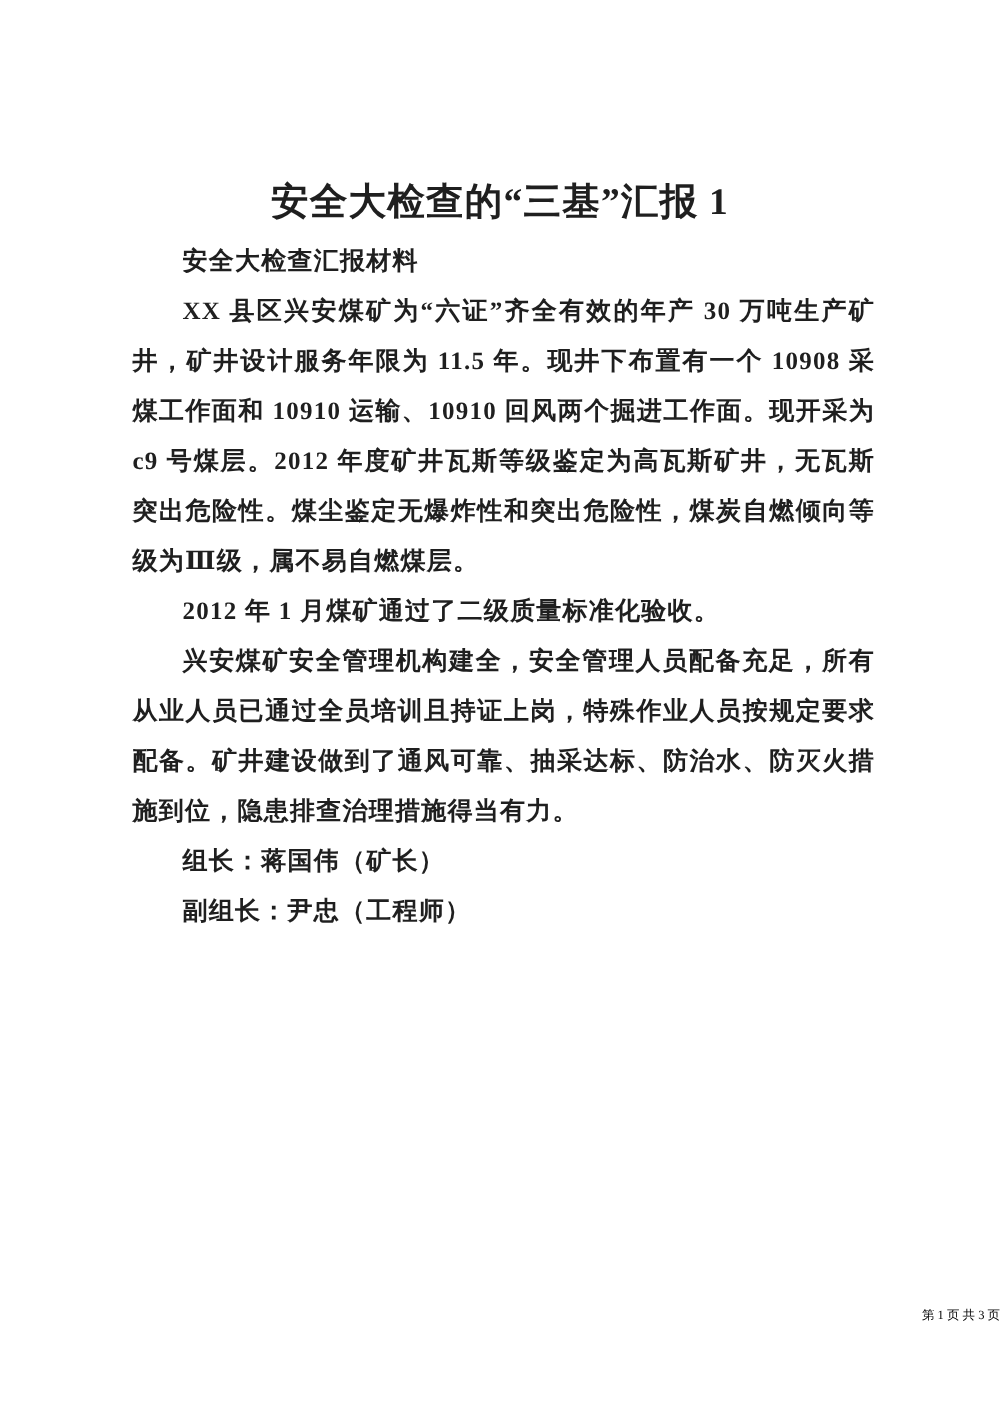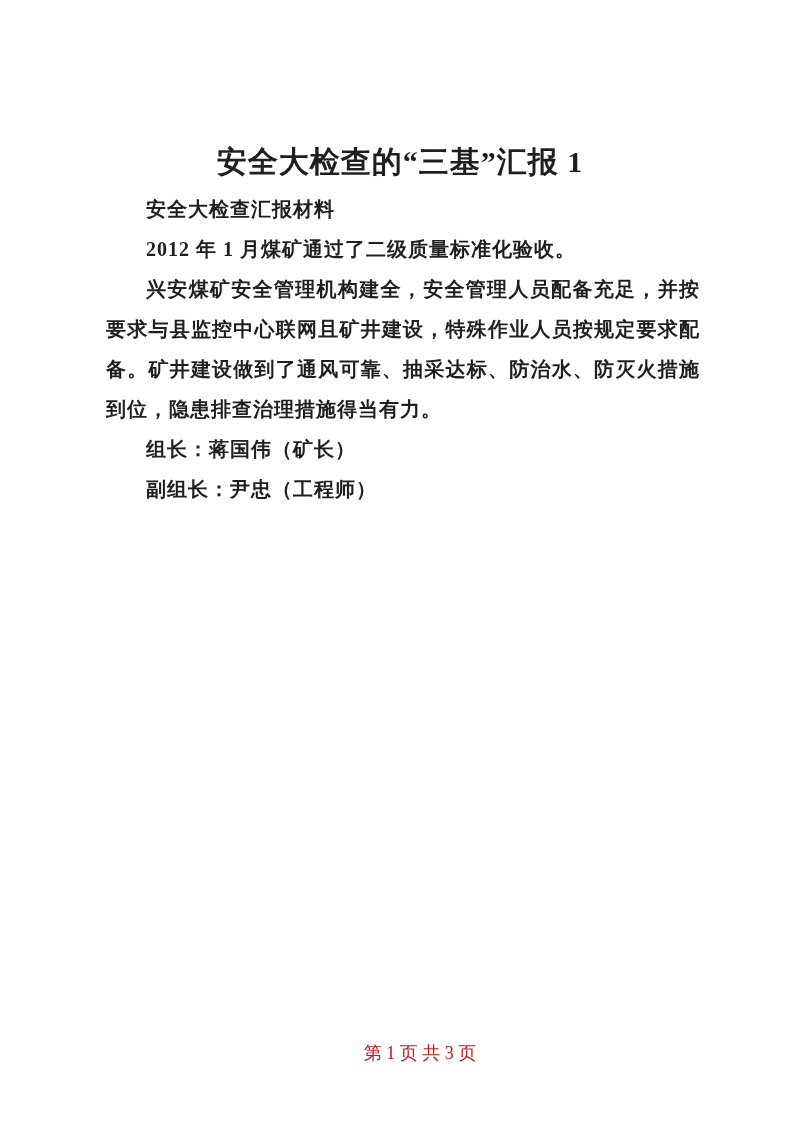--- a/index.html
+++ b/index.html
@@ -35,37 +35,38 @@
   .doc-body p {
     margin: 0;
     text-indent: 2em;
     font-weight: bold;
   }
   .page-footer {
     position: absolute;
     top: 1040px;
     left: 40px;
     right: 0;
-    text-align: center;
-    font-size: 18px;
+    text-align: right;
+    font-size: 10px;
     line-height: 26px;
-    color: #b91c1c;
+    color: #000000;
   }
 </style>
 </head>
 <body>
 
 <div class="page">
 
   <h1 class="doc-title">安全大检查的“三基”汇报 1</h1>
 
   <div class="doc-body">
     <p>安全大检查汇报材料</p>
+    <p>XX 县区兴安煤矿为“六证”齐全有效的年产 30 万吨生产矿井，矿井设计服务年限为 11.5 年。现井下布置有一个 10908 采煤工作面和 10910 运输、10910 回风两个掘进工作面。现开采为 c9 号煤层。2012 年度矿井瓦斯等级鉴定为高瓦斯矿井，无瓦斯突出危险性。煤尘鉴定无爆炸性和突出危险性，煤炭自燃倾向等级为Ⅲ级，属不易自燃煤层。</p>
     <p>2012 年 1 月煤矿通过了二级质量标准化验收。</p>
-    <p>兴安煤矿安全管理机构建全，安全管理人员配备充足，并按要求与县监控中心联网且矿井建设，特殊作业人员按规定要求配备。矿井建设做到了通风可靠、抽采达标、防治水、防灭火措施到位，隐患排查治理措施得当有力。</p>
+    <p>兴安煤矿安全管理机构建全，安全管理人员配备充足，所有从业人员已通过全员培训且持证上岗，特殊作业人员按规定要求配备。矿井建设做到了通风可靠、抽采达标、防治水、防灭火措施到位，隐患排查治理措施得当有力。</p>
     <p>组长：蒋国伟（矿长）</p>
     <p>副组长：尹忠（工程师）</p>
   </div>
 
   <div class="page-footer">
     <span>第 1 页 共 3 页</span>
   </div>
 
 </div>
 

